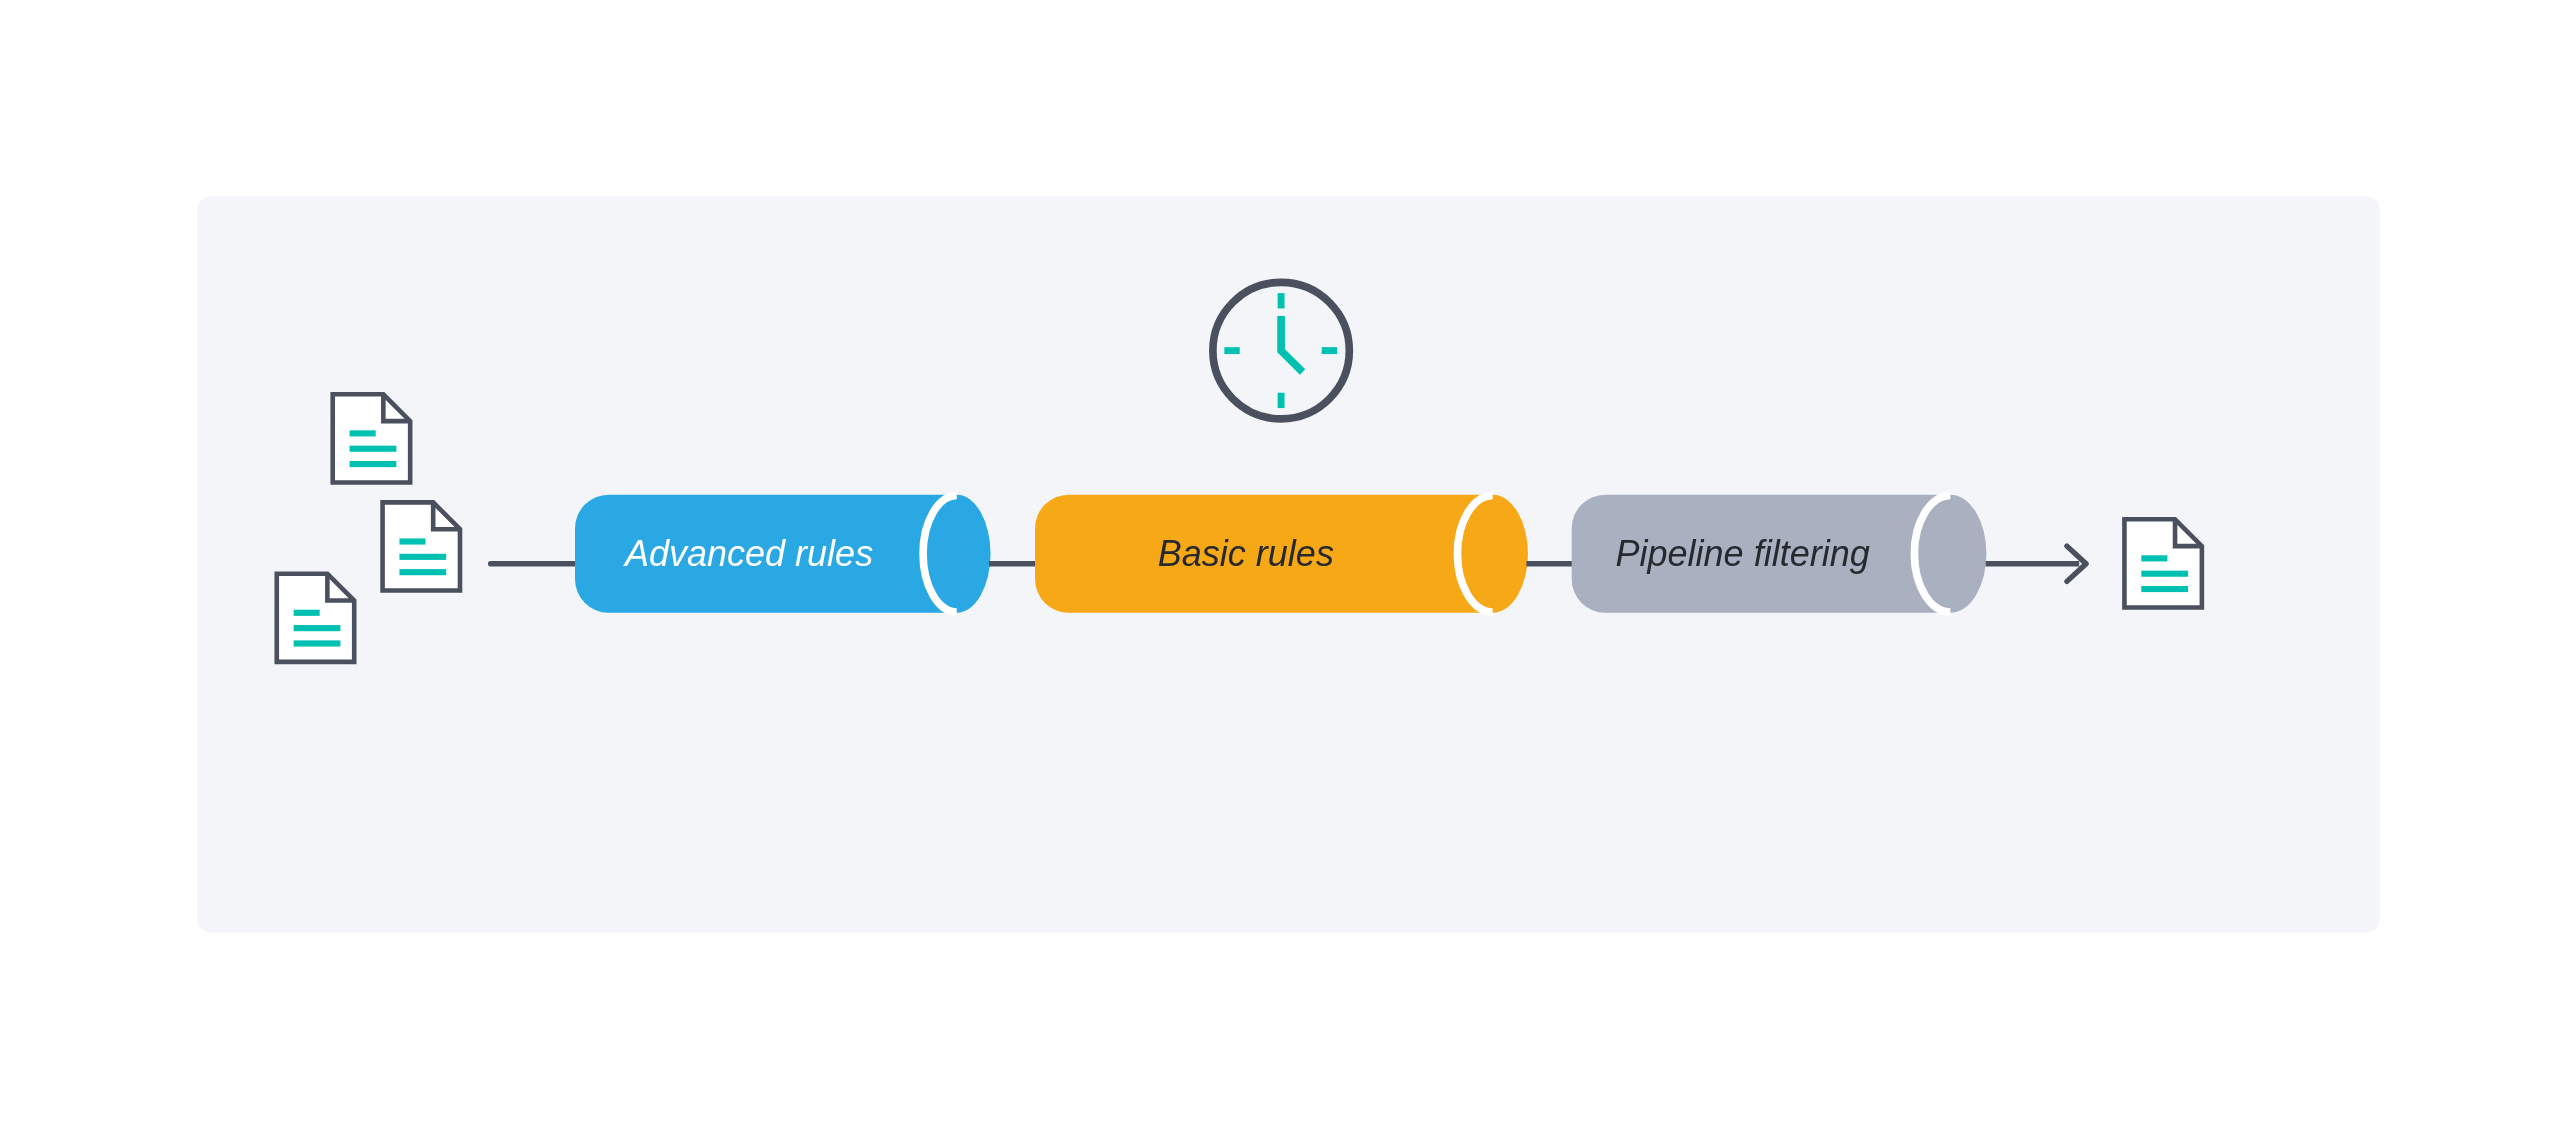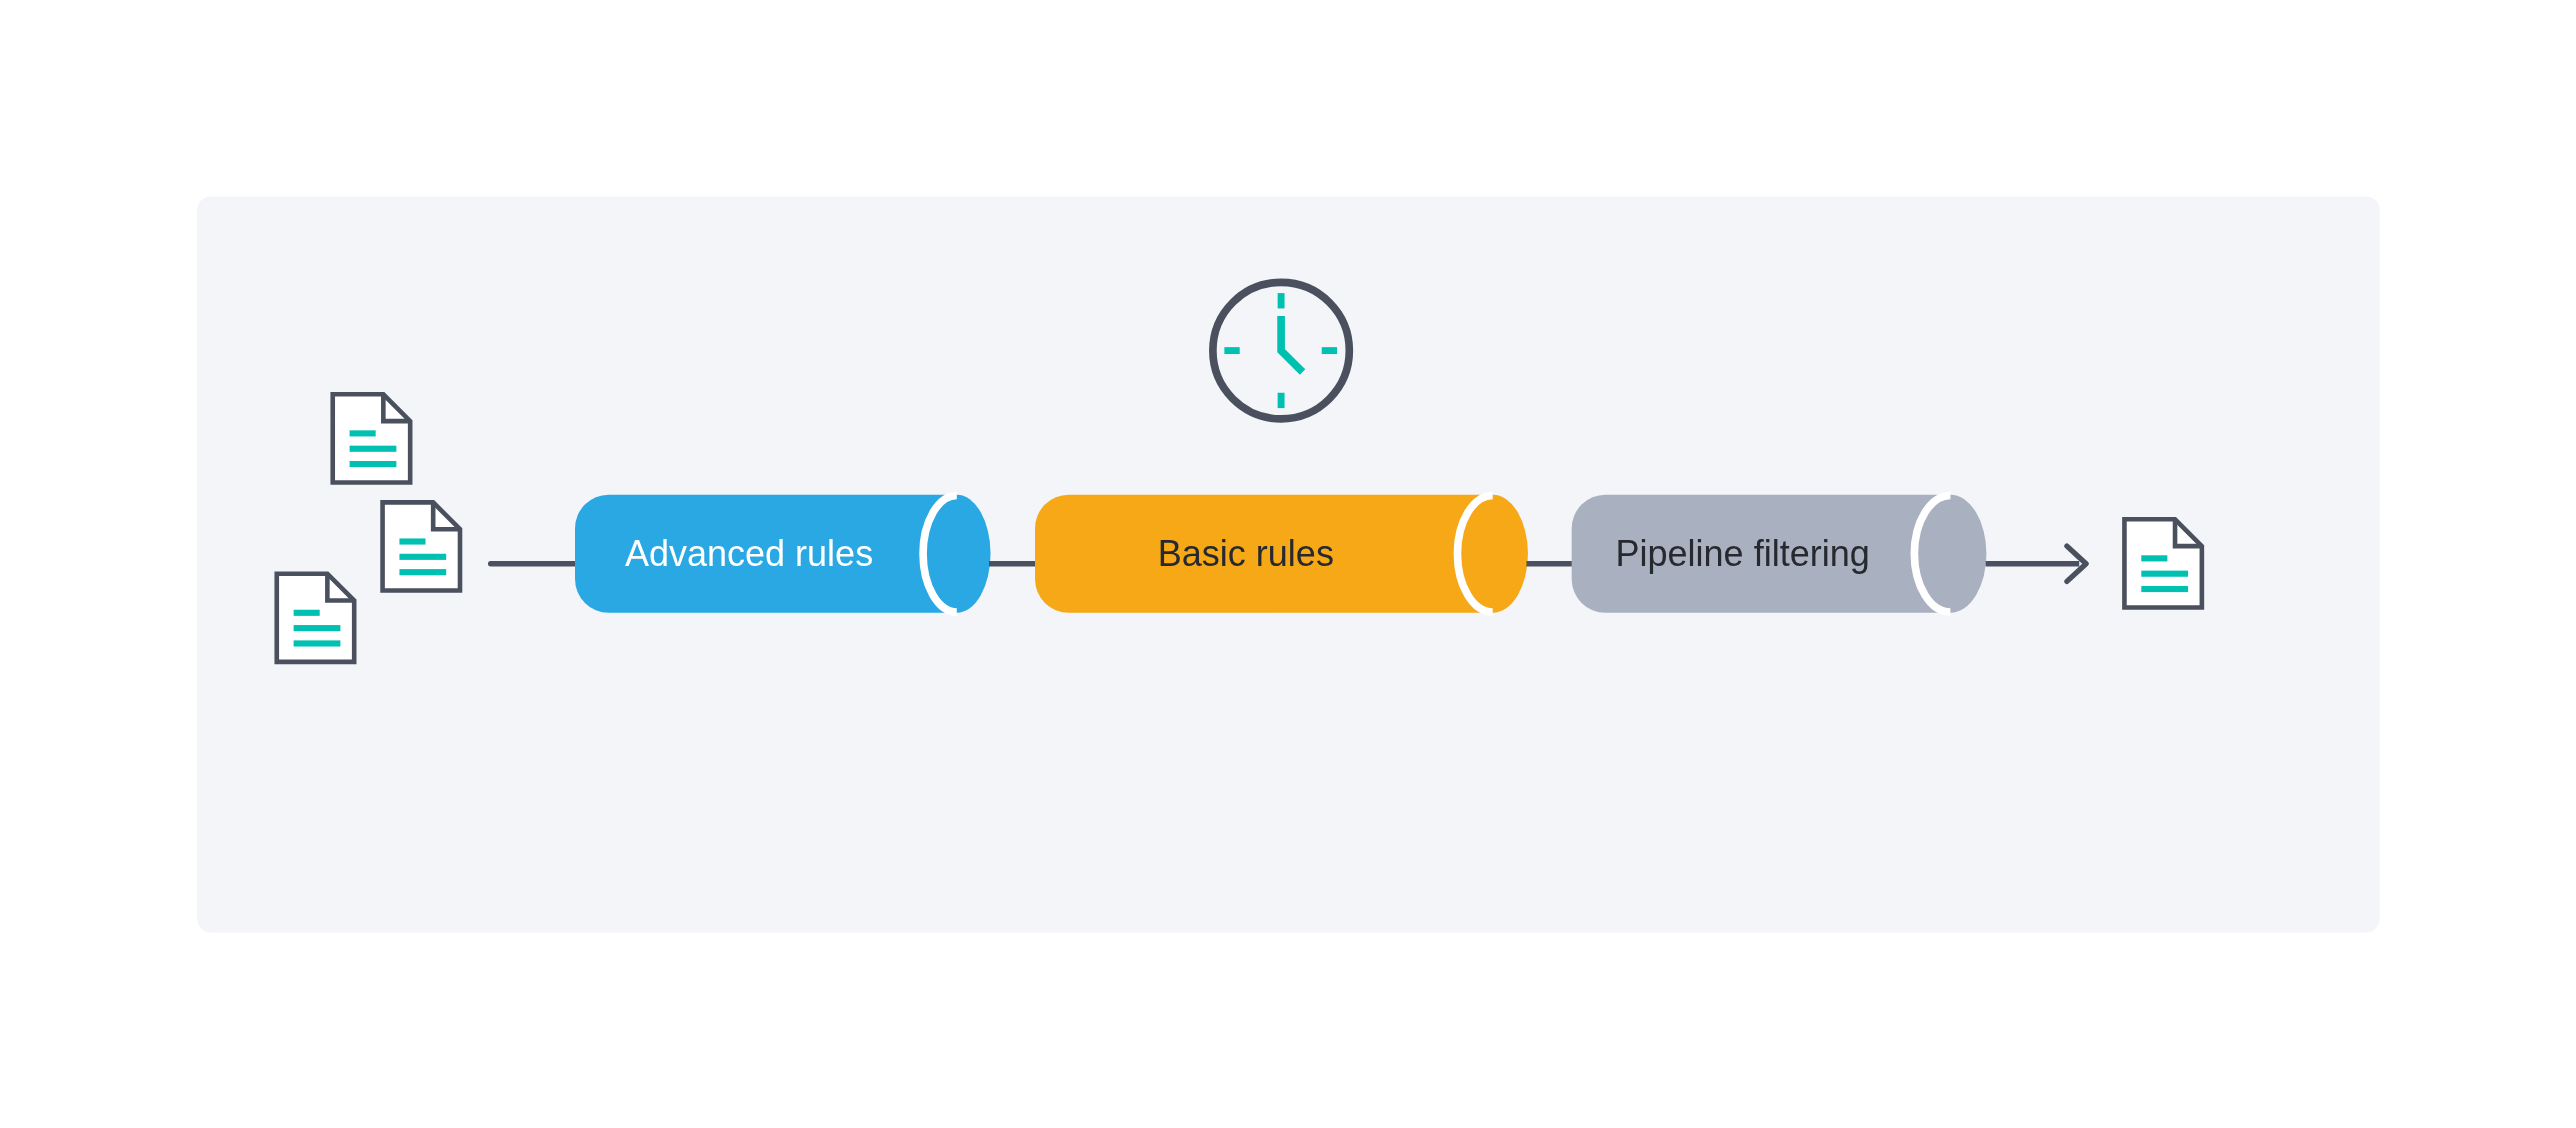--- a/index.html
+++ b/index.html
@@ -8,20 +8,21 @@
     background: #ffffff;
     width: 2576px;
     height: 1129px;
     overflow: hidden;
     font-family: "Liberation Sans", "DejaVu Sans", sans-serif;
   }
   .canvas {
     position: relative;
     width: 2576px;
     height: 796px;
+    font-style: italic;
   }
   svg.diagram {
     position: absolute;
     left: 0;
     top: 0;
   }
   .stroke-dark { stroke: #4A505E; }
   .fill-teal   { fill: #00C1B1; }
   .stage-label {
     font-family: "Liberation Sans", "DejaVu Sans", sans-serif;

